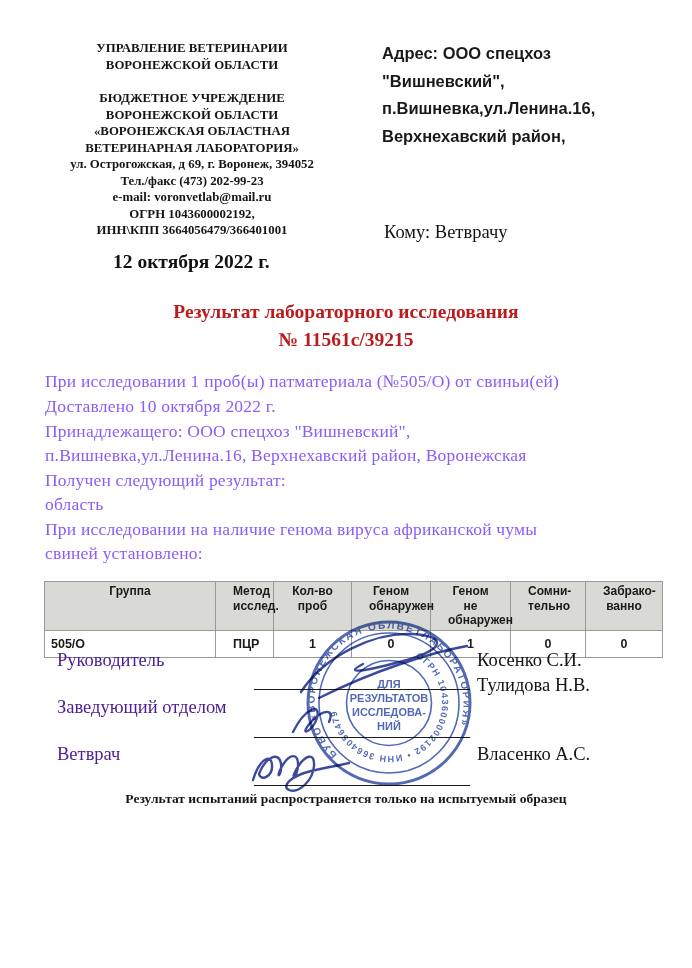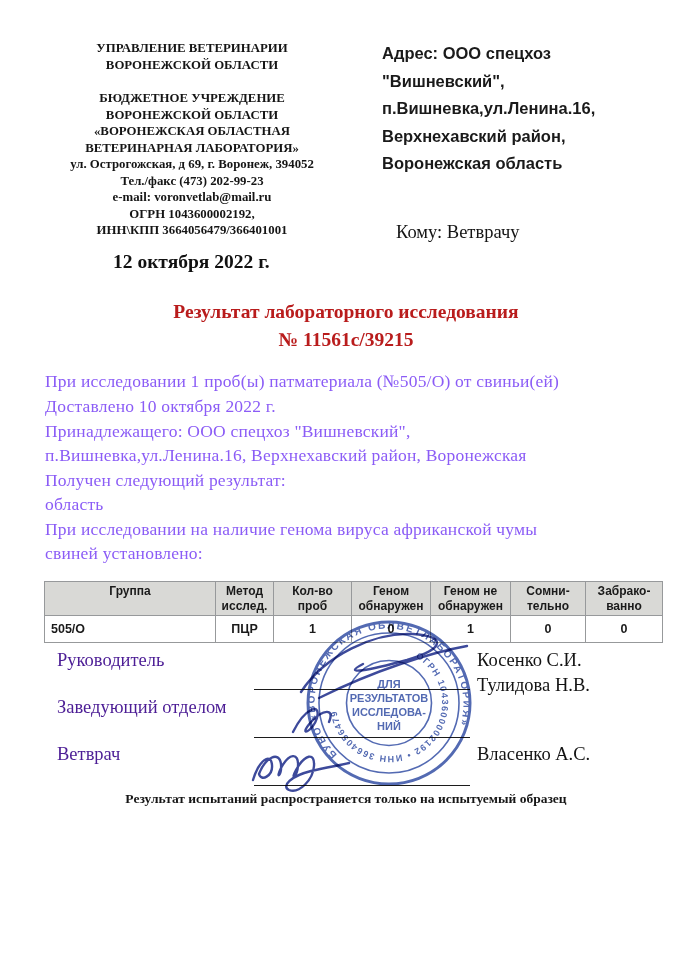--- a/index.html
+++ b/index.html
@@ -23,21 +23,21 @@
     color:#151515;
   }
   .org-gap{height:17px;}
   .addr-block{
     position:absolute;left:382px;top:40px;width:240px;
     font-family:"Liberation Sans", sans-serif;
     font-weight:bold;font-size:16.5px;line-height:27.5px;
     color:#1a1a1a;
   }
   .kom{
-    position:absolute;left:396px;top:222px;
+    position:absolute;left:384px;top:222px;
     font-size:18.5px;color:#151515;
   }
   .date-line{
     position:absolute;left:113px;top:251px;
     font-weight:bold;font-size:19.5px;color:#111;
   }
   
   .doc-title{
     position:absolute;left:0;top:298px;width:692px;
     text-align:center;font-weight:bold;font-size:19.5px;line-height:28px;
@@ -53,21 +53,21 @@
   .body-text .para{margin-top:1px;}
   
   .result-table{
     position:absolute;left:44px;top:581px;width:618px;
     border-collapse:collapse;table-layout:fixed;
     font-family:"Liberation Sans", sans-serif;
     color:#1a1a1a;
   }
   .result-table th,.result-table td{
     border:1px solid #97999b;
-    padding:2px 2px;
+    padding:2px 17px;
   }
   .result-table th{
     background:#d9d9d6;
     font-weight:bold;font-size:12px;line-height:14.5px;
     text-align:center;vertical-align:top;
   }
   .result-table td{
     font-weight:bold;font-size:12.5px;height:22px;
     text-align:center;vertical-align:middle;background:#fff;
   }
@@ -112,21 +112,20 @@
     <div>e-mail:  voronvetlab@mail.ru</div>
     <div>ОГРН 1043600002192,</div>
     <div>ИНН\КПП 3664056479/366401001</div>
   </div>
 
   <div class="addr-block">
     <div>Адрес: ООО спецхоз</div>
     <div>"Вишневский",</div>
     <div>п.Вишневка,ул.Ленина.16,</div>
     <div>Верхнехавский район,</div>
-    <div>Воронежская область</div>
   </div>
 
   <div class="kom">Кому: Ветврачу</div>
   <div class="date-line">12 октября 2022 г.</div>
 
   <div class="doc-title">
     <div>Результат лабораторного исследования</div>
     <div>№ 11561с/39215</div>
   </div>
 

